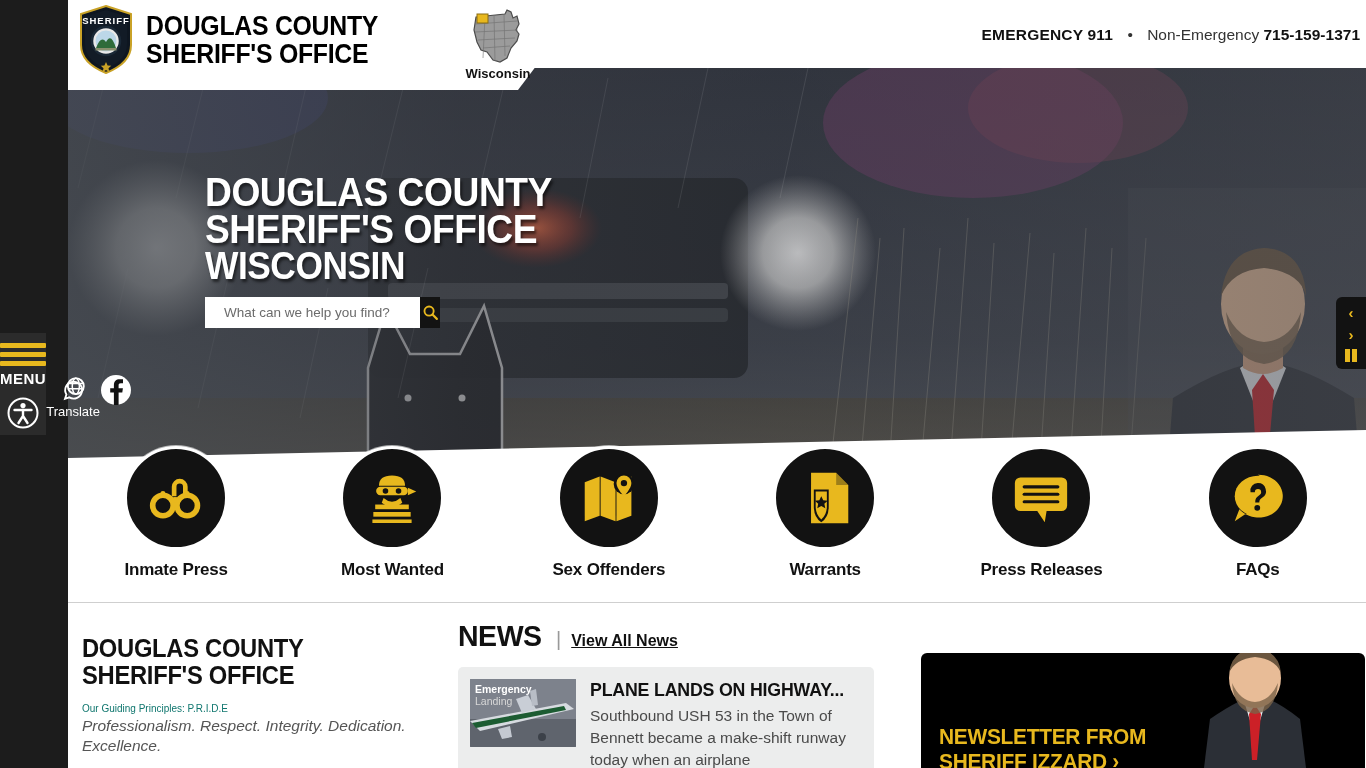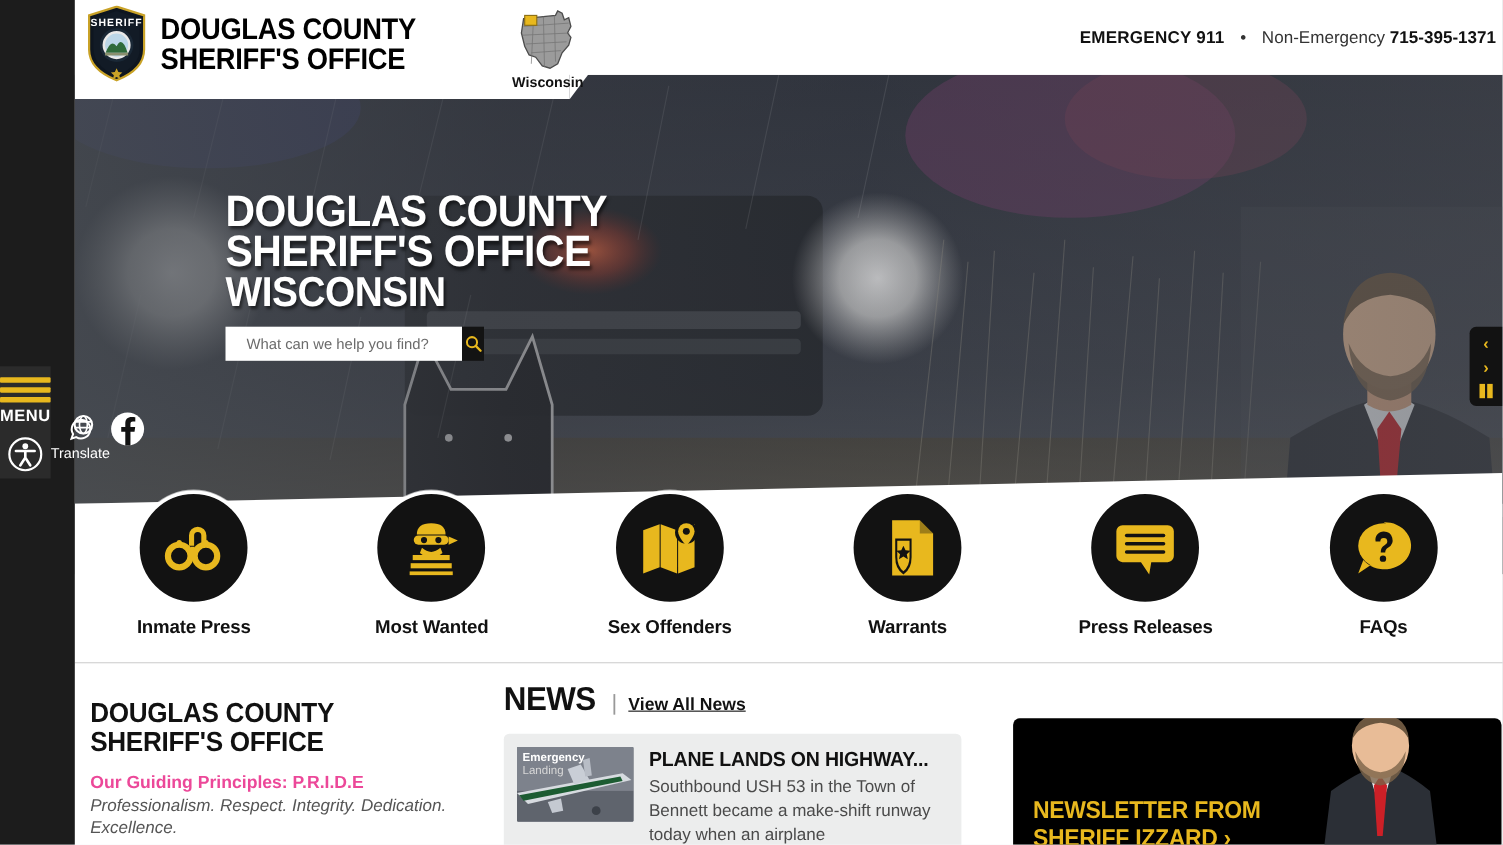--- a/index.html
+++ b/index.html
@@ -147,21 +147,21 @@
   .divider { position:absolute; left:68px; top:602px; width:1298px; height:1px; background:#cfcfcf; z-index:16; }
 
   
   .lower { position:absolute; left:68px; top:603px; width:1298px; height:165px; background:#fff; z-index:12; }
   .col-left { position:absolute; left:14px; top:32px; width:350px; }
   .col-left h2 {
     font-family:"Liberation Sans", sans-serif;
     font-size:25px; font-weight:bold; color:#111; line-height:27px;
     letter-spacing:-.3px; transform: scaleX(.95); transform-origin: left top;
   }
-  .pride-title { margin-top:14px; font-size:16px; font-weight:bold; color:#ec4899; }
+  .pride-title { margin-top:14px; font-size:10px; font-weight:normal; color:#0f766e; }
   .pride-body { margin-top:2px; font-size:15.5px; font-style:italic; color:#555; line-height:20px; }
 
   .col-mid { position:absolute; left:390px; top:16px; width:440px; }
   .news-head { display:flex; align-items:baseline; gap:10px; }
   .news-head .n-title {
     font-size:30px; font-weight:bold; color:#111; letter-spacing:-.5px;
     transform: scaleX(.95); transform-origin:left bottom;
   }
   .news-head .n-pipe { color:#999; font-size:20px; }
   .news-head .n-link {
@@ -357,21 +357,21 @@
         </g>
         <rect x="10" y="6" width="11" height="9" fill="#e8b81e" stroke="#8a6d12" stroke-width="1"></rect>
       </svg>
       <div class="wi-label">Wisconsin</div>
     </div>
 
     <div class="contact">
       <span class="emer">EMERGENCY 911</span>
       <span class="dot">•</span>
       <span class="nonemer-lbl">Non-Emergency</span>
-      <span class="nonemer-num">715-395-1371</span>
+      <span class="nonemer-num">715-159-1371</span>
     </div>
   </div>
 
   <div class="quick">
 
     <div class="q-item">
       <div class="q-circle">
         <svg width="56" height="46" viewBox="0 0 60 48">
           <g fill="none" stroke="#e8b81e" stroke-width="6">
             <circle cx="16" cy="32" r="11"></circle>

